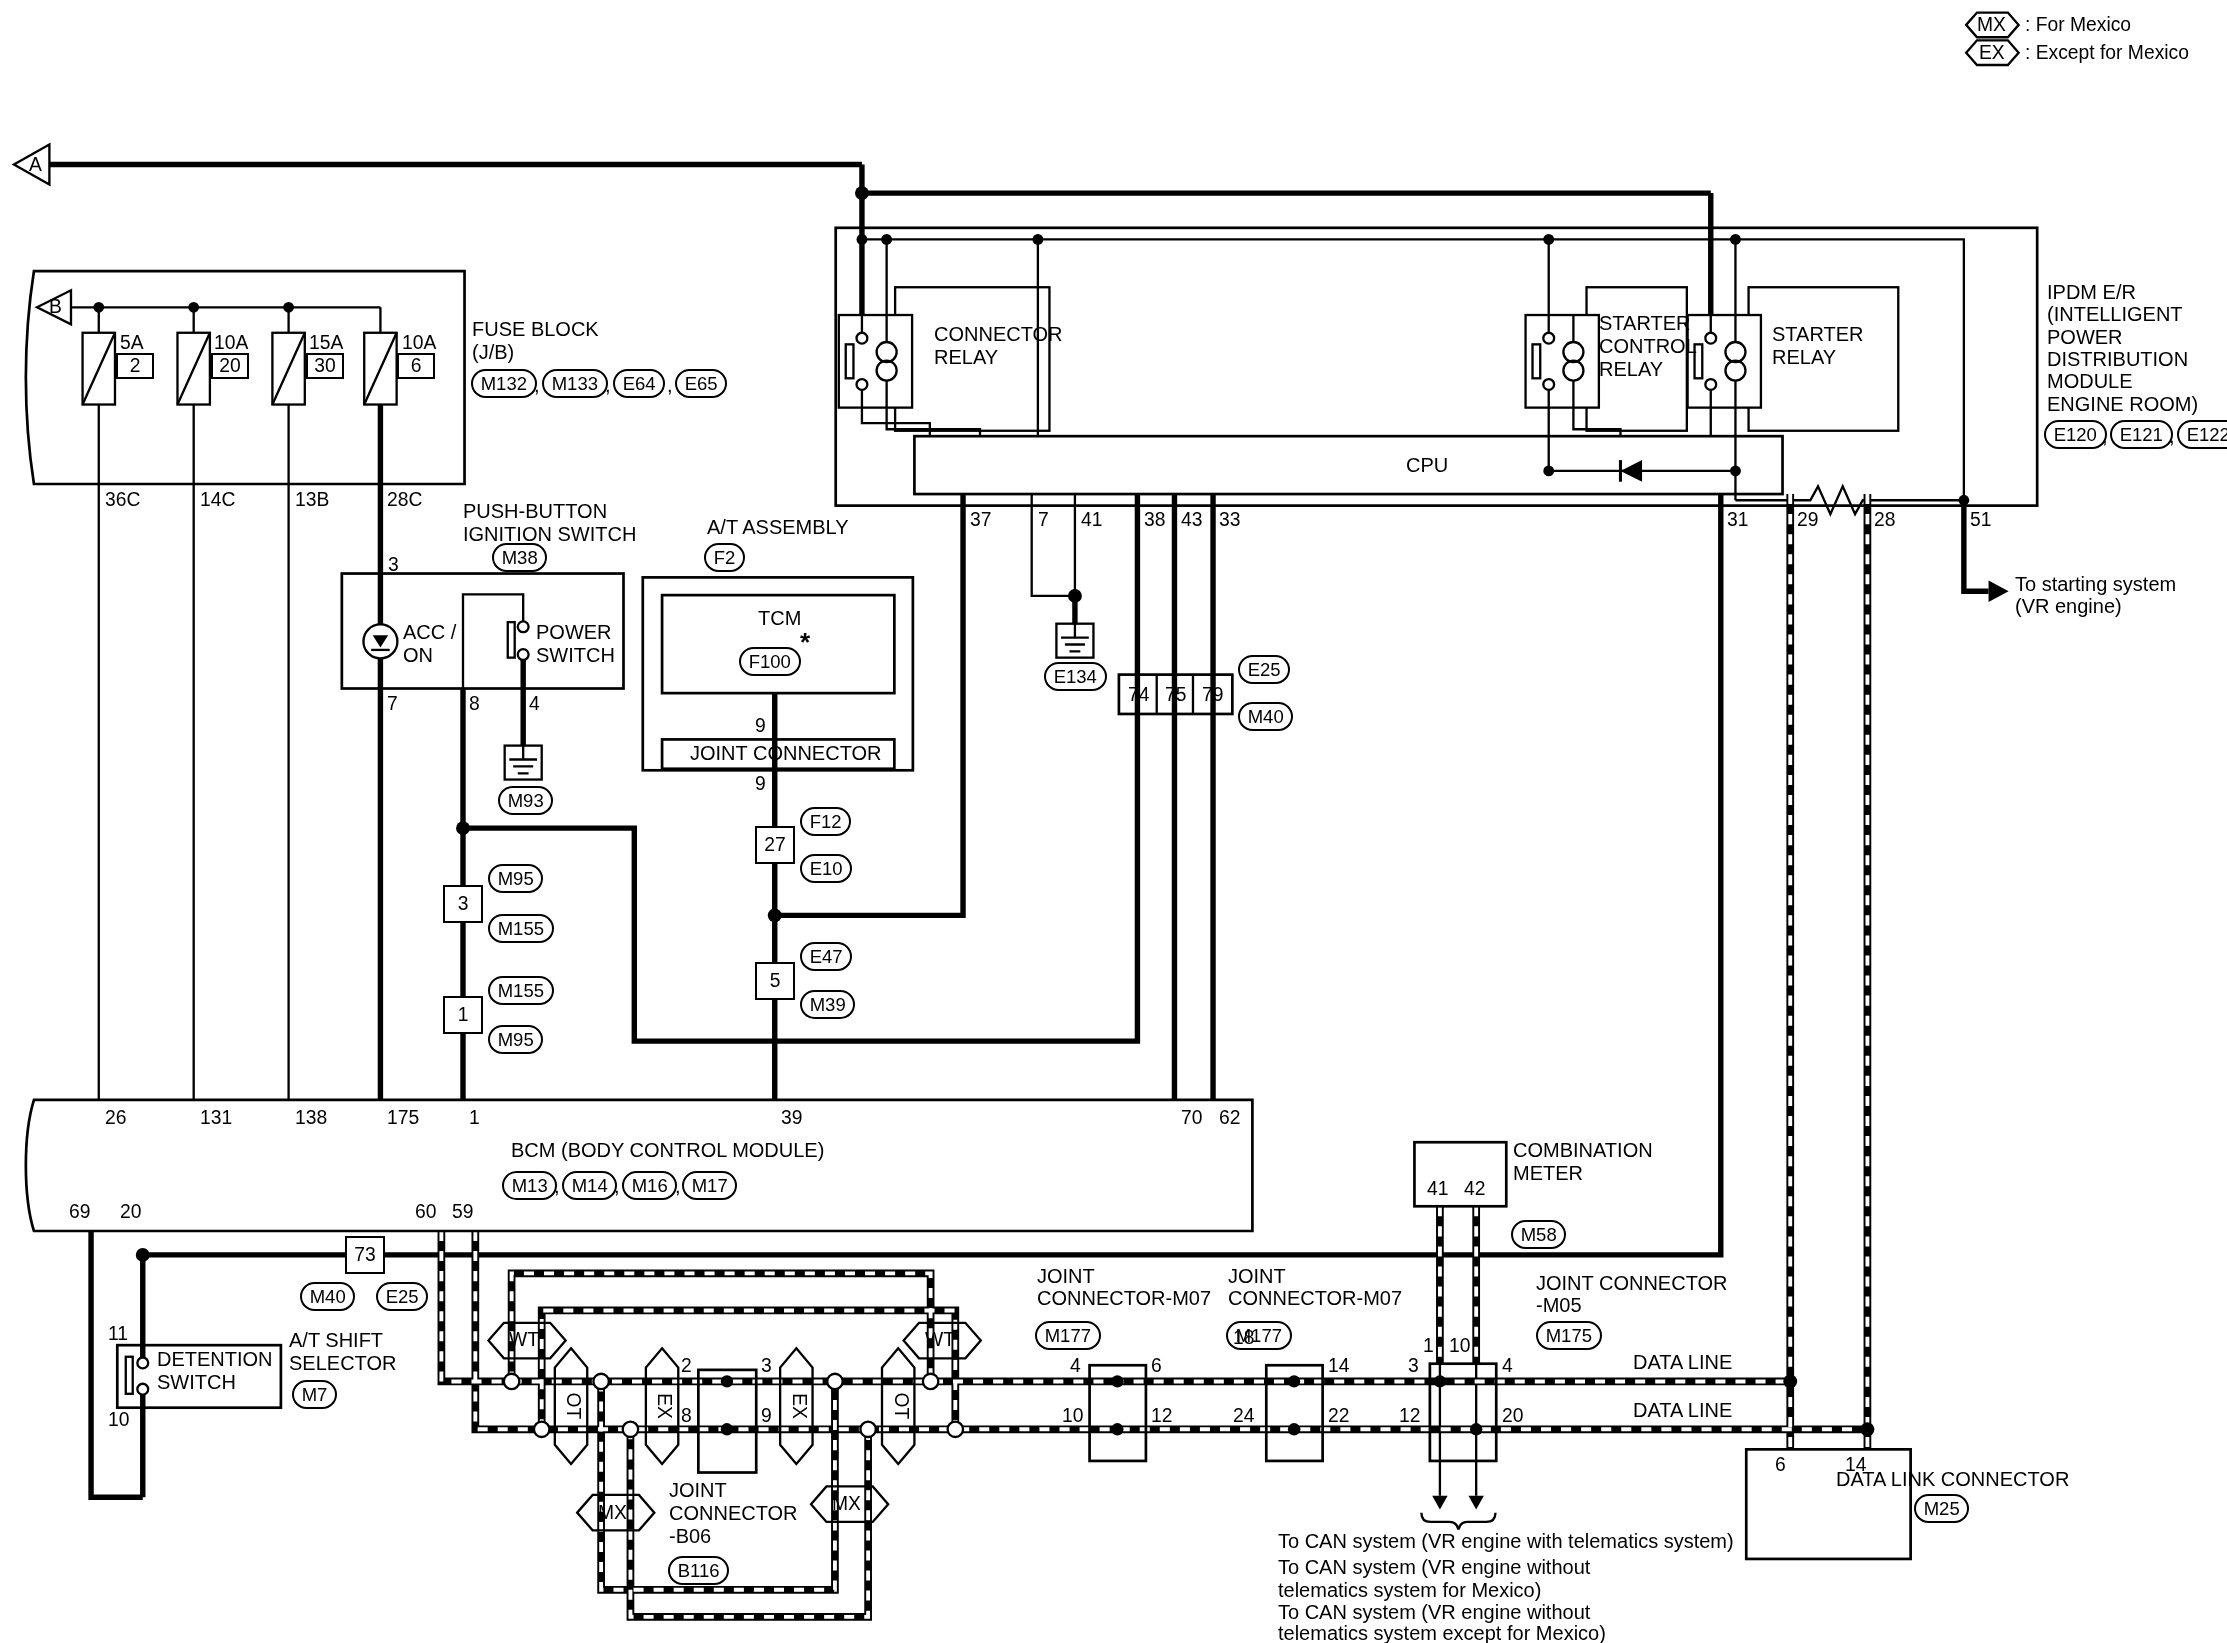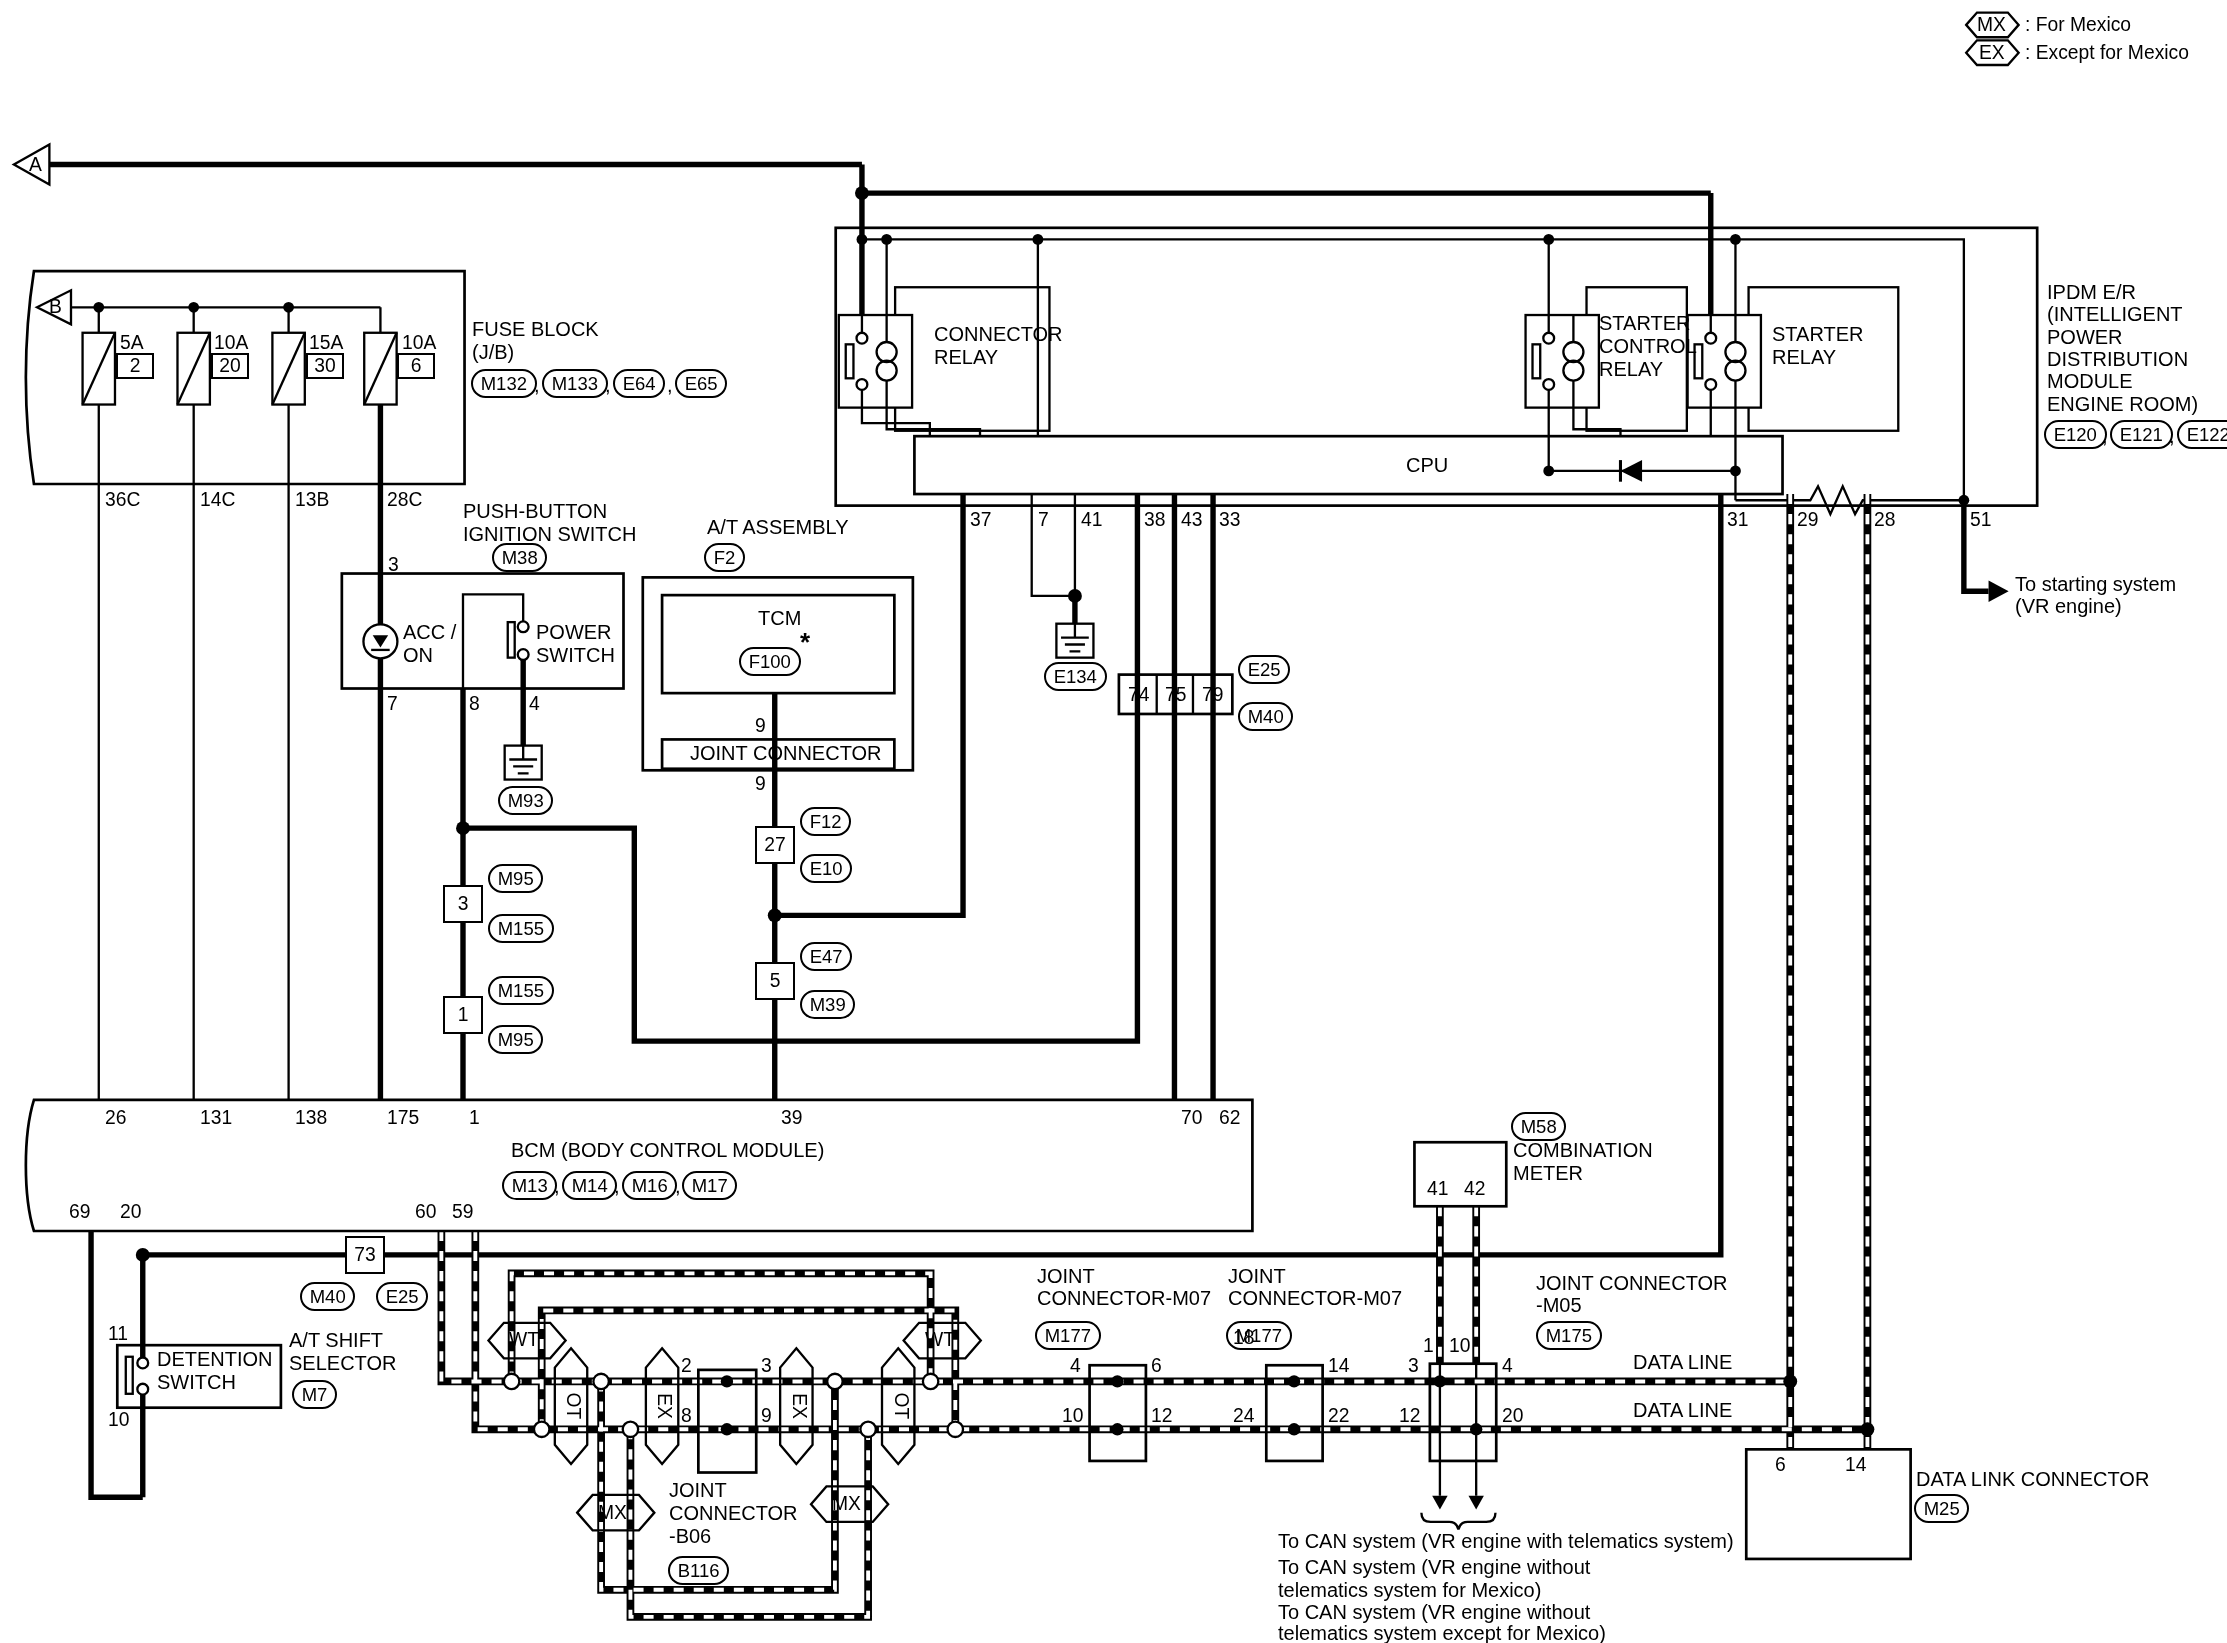--- a/index.html
+++ b/index.html
@@ -351,21 +351,21 @@
 <span class="t" style="left:157px;top:1371px">SWITCH</span>
 <span class="p" style="left:108px;top:1409px">10</span>
 <span class="t" style="left:289px;top:1329px">A/T SHIFT</span>
 <span class="t" style="left:289px;top:1352px">SELECTOR</span>
 <span class="o" style="left:292px;top:1380px">M7</span>
 
 <span class="p" style="left:1427px;top:1178px">41</span>
 <span class="p" style="left:1464px;top:1178px">42</span>
 <span class="t" style="left:1513px;top:1139px">COMBINATION</span>
 <span class="t" style="left:1513px;top:1162px">METER</span>
-<span class="o" style="left:1511px;top:1112px">M58</span>
+<span class="o" style="left:1511px;top:1220px">M58</span>
 
 <span class="p" style="left:509px;top:1329px">WT</span>
 <span class="p" style="left:925px;top:1329px">WT</span>
 <span class="vt" style="left:560px;top:1395px">OT</span>
 <span class="vt" style="left:651px;top:1395px">EX</span>
 <span class="vt" style="left:786px;top:1395px">EX</span>
 <span class="vt" style="left:888px;top:1395px">OT</span>
 <span class="p" style="left:598px;top:1502px">MX</span>
 <span class="p" style="left:832px;top:1493px">MX</span>
 
@@ -400,21 +400,21 @@
 <span class="p" style="left:1399px;top:1405px">12</span>
 <span class="p" style="left:1502px;top:1405px">20</span>
 <span class="t" style="left:1536px;top:1272px">JOINT CONNECTOR</span>
 <span class="t" style="left:1536px;top:1294px">-M05</span>
 <span class="o" style="left:1536px;top:1321px">M175</span>
 
 <span class="t" style="left:1633px;top:1351px">DATA LINE</span>
 <span class="t" style="left:1633px;top:1399px">DATA LINE</span>
 <span class="p" style="left:1775px;top:1454px">6</span>
 <span class="p" style="left:1845px;top:1454px">14</span>
-<span class="t" style="left:1916px;top:1468px">DATA LINK CONNECTOR</span>
+<span class="t" style="left:1836px;top:1468px">DATA LINK CONNECTOR</span>
 <span class="o" style="left:1914px;top:1494px">M25</span>
 
 <span class="t" style="left:1278px;top:1530px">To CAN system (VR engine with telematics system)</span>
 <span class="t" style="left:1278px;top:1556px">To CAN system (VR engine without</span>
 <span class="t" style="left:1278px;top:1579px">telematics system for Mexico)</span>
 <span class="t" style="left:1278px;top:1601px">To CAN system (VR engine without</span>
 <span class="t" style="left:1278px;top:1622px">telematics system except for Mexico)</span>
 
 
 </body></html>

